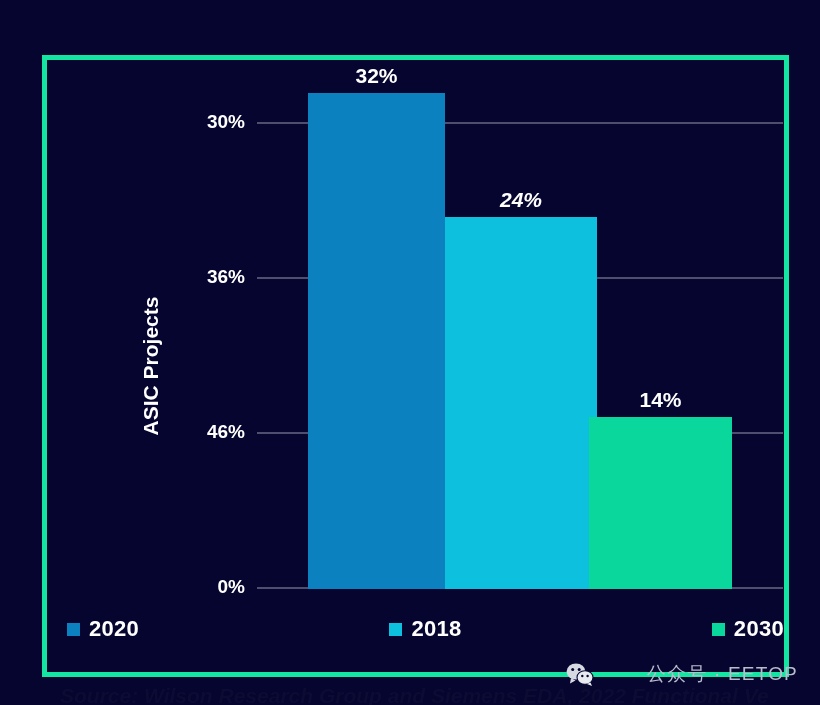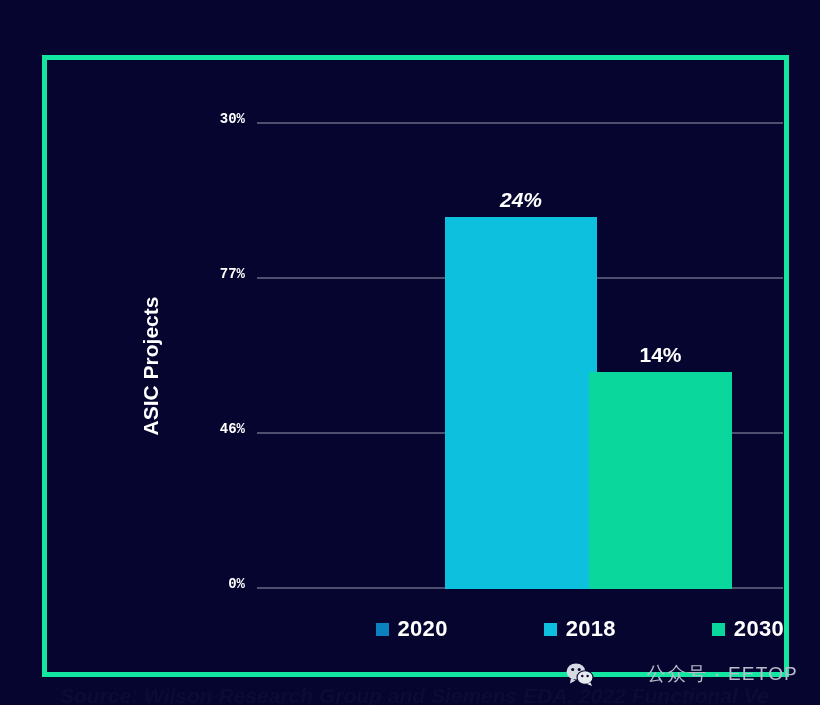--- a/index.html
+++ b/index.html
@@ -58,25 +58,24 @@
     width: 526px;
     height: 2px;
     background: #4e4e6e;
   }
 
   .tick-label {
     position: absolute;
     right: 100%;
     margin-right: 12px;
     top: -11px;
-    font-size: 14px;
-    font-weight: 700;
-    color: #ffffff;
-    white-space: nowrap;
-    font-family: Liberation Mono, monospace;
+    font-size: 19px;
+    font-weight: 700;
+    color: #ffffff;
+    white-space: nowrap;
   }
 
   .grid-row {
     position: absolute;
     left: 210px;
     width: 526px;
     height: 2px;
   }
 
   #y-axis-title {
@@ -119,24 +118,24 @@
     white-space: nowrap;
   }
 
   
   #legend {
     position: absolute;
     left: 0;
     right: 0;
     bottom: 30px;
     display: flex;
-    justify-content: flex-end;
+    justify-content: space-between;
     align-items: center;
     gap: 96px;
-    padding-left: 40px;
+    padding-left: 20px;
   }
 
   .legend-item {
     display: flex;
     align-items: center;
     gap: 9px;
   }
 
   .legend-swatch {
     width: 13px;
@@ -199,32 +198,35 @@
       <div class="grid-row" style="bottom:83px;">
         <div class="gridline" style="left:0;width:526px;top:0;"></div>
         <div class="tick-label">0%</div>
       </div>
       <div class="grid-row" style="bottom:238px;">
         <div class="gridline" style="left:0;width:526px;top:0;"></div>
         <div class="tick-label">46%</div>
       </div>
       <div class="grid-row" style="bottom:393px;">
         <div class="gridline" style="left:0;width:526px;top:0;"></div>
-        <div class="tick-label">77%</div>
+        <div class="tick-label">36%</div>
       </div>
       <div class="grid-row" style="bottom:548px;">
         <div class="gridline" style="left:0;width:526px;top:0;"></div>
         <div class="tick-label">30%</div>
       </div>
 
       <div id="bars-layer">
+        <div class="bar" style="left:261px;width:137px;height:496px;background:#0b81c0;">
+          <span class="bar-value">32%</span>
+        </div>
         <div class="bar" style="left:398px;width:152px;height:372px;background:#0cc0de;font-style:italic;">
           <span class="bar-value">24%</span>
         </div>
-        <div class="bar" style="left:542px;width:143px;height:217px;background:#0ad79b;">
+        <div class="bar" style="left:542px;width:143px;height:172px;background:#0ad79b;">
           <span class="bar-value">14%</span>
         </div>
       </div>
 
       <div id="legend">
         <div class="legend-item">
           <span class="legend-swatch" style="background:#0b81c0;"></span>
           <span class="legend-label">2020</span>
         </div>
         <div class="legend-item">

